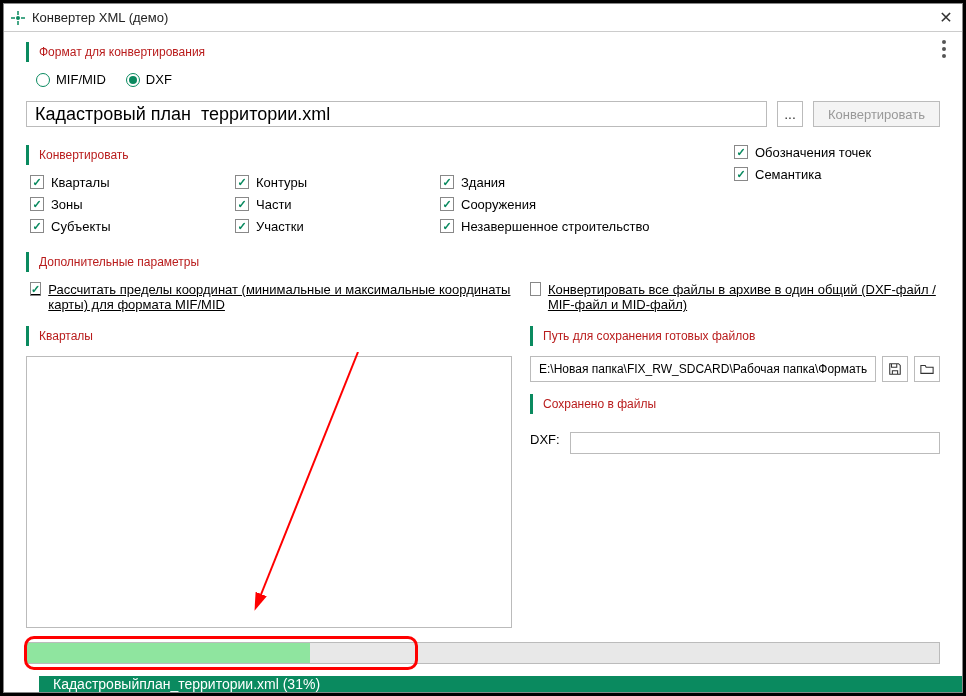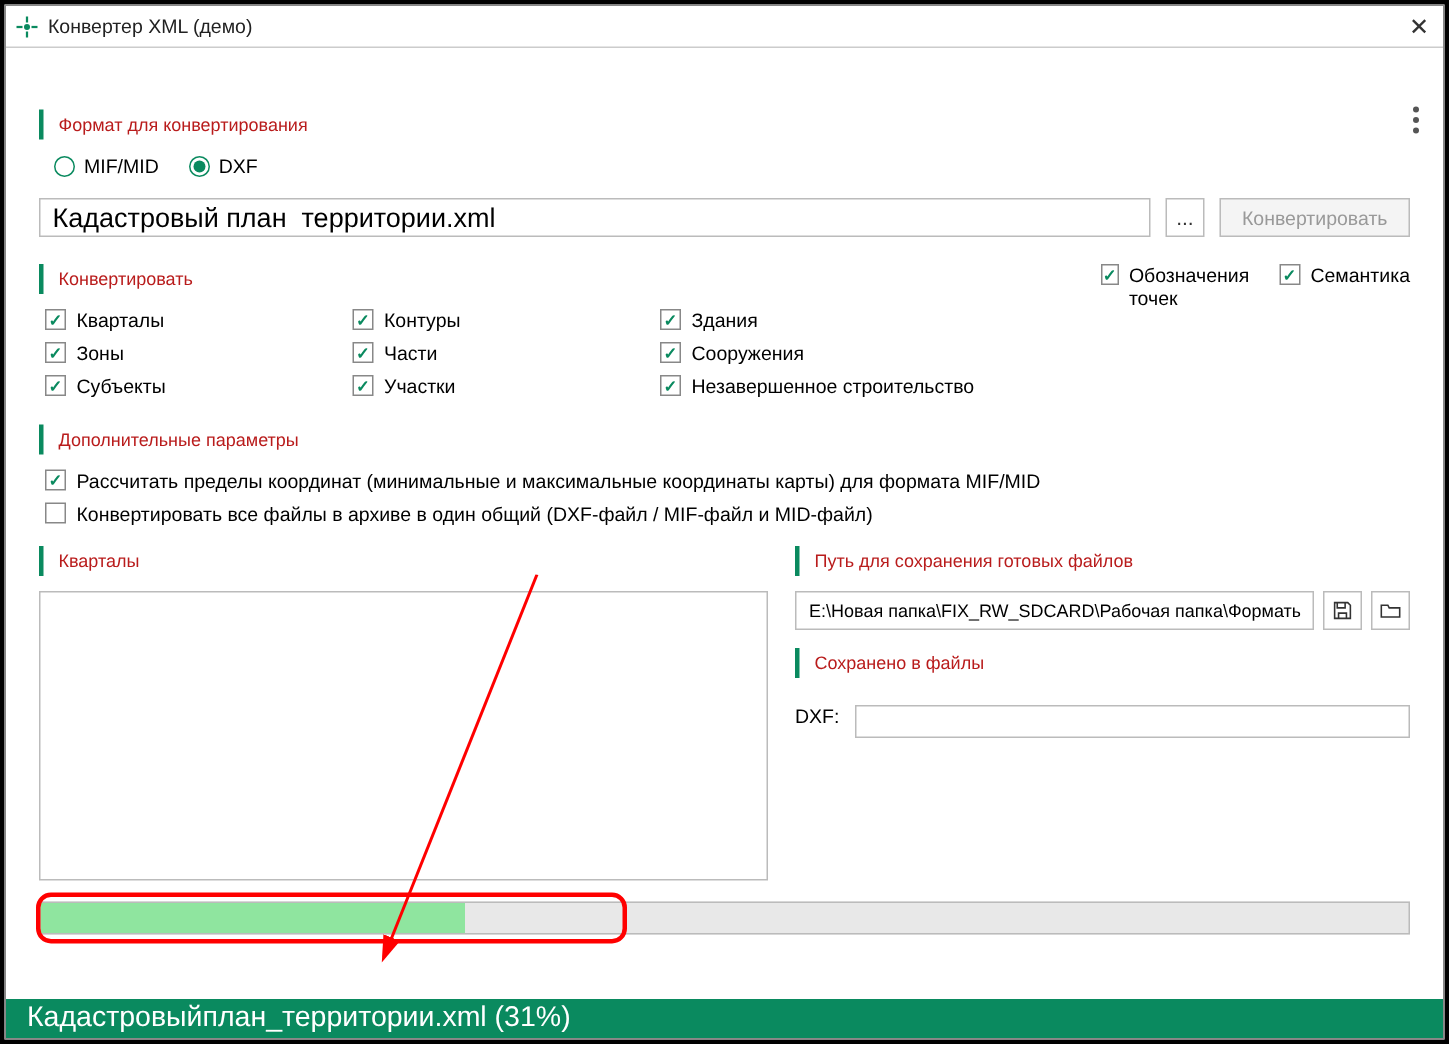--- a/index.html
+++ b/index.html
@@ -1,17 +1,17 @@
 <!DOCTYPE html>
 <html><head>
 <meta charset="utf-8">
 <style>
 * { box-sizing: border-box; margin: 0; padding: 0; }
 body { font-family: 'Segoe UI', Tahoma, sans-serif; font-size: 13px; background: #000; padding: 3px; }
-.window { width: 960px; height: 690px; background: #fff; border: 1px solid #888; display: flex; flex-direction: column; gap: 31px; }
+.window { width: 960px; height: 690px; background: #fff; border: 1px solid #888; display: flex; flex-direction: column; }
 .titlebar { height: 28px; display: flex; align-items: center; padding: 0 6px; border-bottom: 1px solid #ccc; }
 .titlebar-icon { width: 16px; height: 16px; margin-right: 6px; display: flex; align-items: center; justify-content: center; color: #0a8a5f; }
 .titlebar-icon svg { width: 16px; height: 16px; }
 .titlebar-text { flex: 1; font-size: 13px; color: #222; }
 .titlebar-close { width: 20px; height: 20px; display: flex; align-items: center; justify-content: center; cursor: pointer; font-size: 16px; color: #333; }
 .content { flex: 1; padding: 10px 22px 12px 22px; position: relative; display: flex; flex-direction: column; }
 .menu-dots { position: absolute; top: 4px; right: 12px; display: flex; flex-direction: column; gap: 3px; cursor: pointer; padding: 4px; }
 .menu-dots span { width: 4px; height: 4px; background: #555; border-radius: 50%; }
 .section-header { border-left: 3px solid #0a8a5f; padding: 3px 0 3px 10px; margin-bottom: 10px; color: #b91c1c; font-size: 12px; }
 .radio-row { display: flex; gap: 20px; margin: 0 0 14px 10px; align-items: center; }
@@ -19,43 +19,43 @@
 .radio-circle { width: 14px; height: 14px; border: 1.5px solid #0a8a5f; border-radius: 50%; display: flex; align-items: center; justify-content: center; }
 .radio-circle.checked::after { content: ''; width: 8px; height: 8px; background: #0a8a5f; border-radius: 50%; }
 .file-row { display: flex; gap: 10px; margin-bottom: 18px; align-items: center; }
 .file-input { flex: 1; border: 1px solid #bbb; padding: 5px 8px; font-size: 18px; height: 26px; }
 .btn-browse { width: 26px; height: 26px; border: 1px solid #bbb; background: #fff; display: flex; align-items: center; justify-content: center; cursor: pointer; font-size: 14px; color: #333; }
 .btn-convert { padding: 4px 14px; border: 1px solid #bbb; background: #f4f4f4; color: #999; font-size: 13px; height: 26px; }
 .two-col { display: flex; gap: 20px; }
 .col-left { flex: 1; }
 .col-right { width: 210px; }
 .checkbox-grid { display: grid; grid-template-columns: 205px 205px 235px; gap: 7px 0; margin: 0 0 18px 4px; }
-.checkbox-col4 { margin: 0 0 18px 4px; display: flex; flex-direction: row; gap: 7px; }
+.checkbox-col4 { margin: 0 0 18px 4px; display: flex; flex-direction: column; gap: 7px; }
 .cb { display: flex; align-items: flex-start; gap: 7px; cursor: pointer; font-size: 13px; }
 .cb-box { width: 14px; height: 14px; border: 1px solid #888; display: flex; align-items: center; justify-content: center; background: #fff; }
 .cb-box.checked { color: #0a8a5f; }
 .cb-box.checked::after { content: '✓'; font-size: 11px; font-weight: bold; }
-.param-list { margin: 0 0 14px 4px; display: flex; flex-direction: column; gap: 7px; }
+.param-list { margin: 0 0 14px 4px; display: flex; flex-direction: row; gap: 7px; text-decoration: underline; }
 .bottom-row { display: flex; gap: 18px; flex: 1; }
 .bottom-left { flex: 1; display: flex; flex-direction: column; }
 .bottom-right { width: 410px; display: flex; flex-direction: column; }
 .info-box { flex: 1; border: 1px solid #bbb; background: #fff; min-height: 130px; }
 .path-row { display: flex; gap: 6px; margin-bottom: 12px; }
 .path-input { flex: 1; border: 1px solid #bbb; padding: 5px 8px; font-size: 12px; height: 26px; overflow: hidden; white-space: nowrap; }
 .icon-btn { width: 26px; height: 26px; border: 1px solid #bbb; background: #fff; display: flex; align-items: center; justify-content: center; cursor: pointer; }
 .icon-btn svg { width: 14px; height: 14px; }
 .dxf-row { display: flex; gap: 10px; margin-top: 8px; }
 .dxf-label { font-size: 13px; width: 30px; }
 .dxf-input { flex: 1; border: 1px solid #bbb; height: 22px; padding: 2px 6px; }
 .progress-wrap { position: relative; margin-top: 14px; }
 .progress-bar { height: 22px; border: 1px solid #bbb; background: #e8e8e8; position: relative; }
 .progress-fill { height: 100%; background: #8fe59f; }
 .highlight-box { position: absolute; top: -6px; left: -2px; width: 394px; height: 34px; border: 3px solid #ff0000; border-radius: 10px; pointer-events: none; }
 .arrow-svg { position: absolute; pointer-events: none; z-index: 10; }
-.statusbar { height: 26px; background: #0a8a5f; color: #fff; display: flex; align-items: center; padding: 0 14px; font-size: 19px; }
+.statusbar { height: 16px; background: #0a8a5f; color: #fff; display: flex; align-items: center; padding: 0 14px; font-size: 14px; margin-left: 35px; }
 </style>
 </head>
 <body>
 
 <div class="window">
   <div class="titlebar">
     <span class="titlebar-icon">
       <svg viewBox="0 0 16 16">
           <circle cx="8" cy="8" r="2" fill="#0a8a5f"></circle>
           <line x1="8" y1="1" x2="8" y2="5" stroke="#0a8a5f" stroke-width="1.5"></line>

